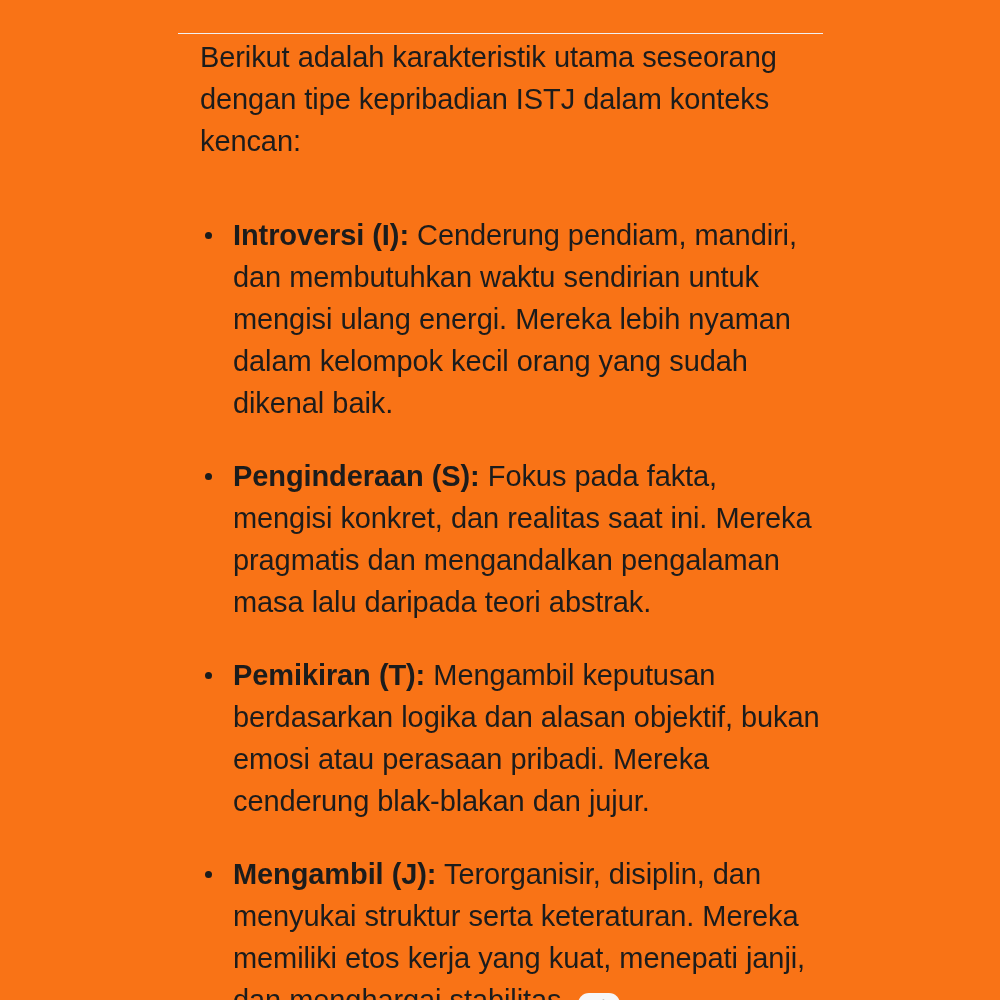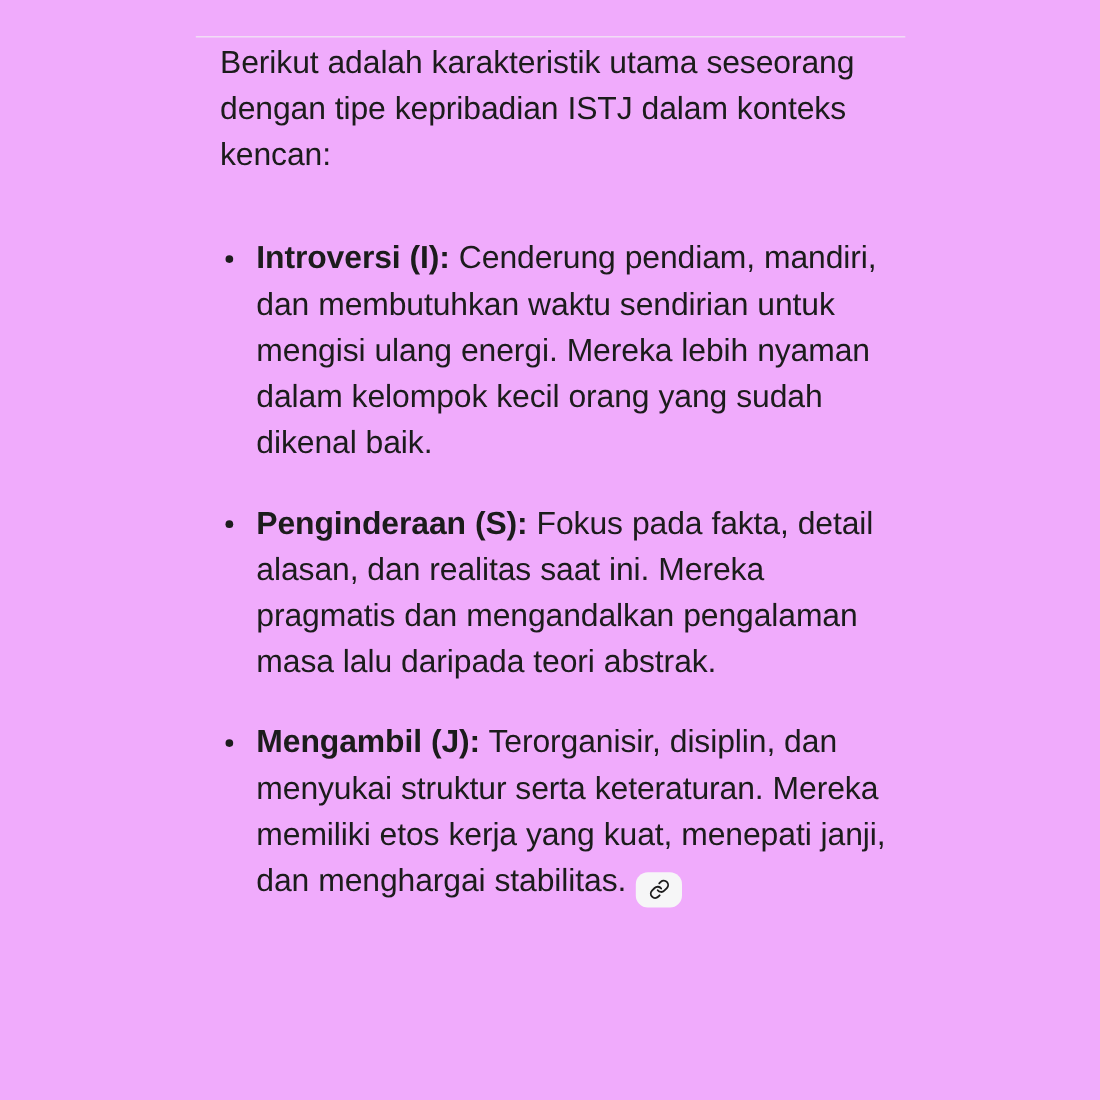--- a/index.html
+++ b/index.html
@@ -12,21 +12,21 @@
     height: 1000px;
     overflow: hidden;
     font-family: "Liberation Sans", "DejaVu Sans", sans-serif;
     -webkit-font-smoothing: antialiased;
   }
 
   .page {
     position: relative;
     width: 1000px;
     height: 1000px;
-    background: #f0abfc;
+    background: #f97316;
   }
 
   
   .top-divider {
     position: absolute;
     left: 178px;
     top: 33px;
     width: 645px;
     height: 1px;
     background: #f1f1f2;
@@ -122,23 +122,27 @@
 
     <ul class="bullet-list list-wrap">
 
       <li class="bullet-item">
         <span class="bullet-dot"></span>
         <span class="bullet-label">Introversi (I):</span><span class="bullet-text"> Cenderung pendiam, mandiri, dan membutuhkan waktu sendirian untuk mengisi ulang energi. Mereka lebih nyaman dalam kelompok kecil orang yang sudah dikenal baik.</span>
       </li>
 
       <li class="bullet-item">
         <span class="bullet-dot"></span>
-        <span class="bullet-label">Penginderaan (S):</span><span class="bullet-text"> Fokus pada fakta, detail alasan, dan realitas saat ini. Mereka pragmatis dan mengandalkan pengalaman masa lalu daripada teori abstrak.</span>
+        <span class="bullet-label">Penginderaan (S):</span><span class="bullet-text"> Fokus pada fakta, mengisi konkret, dan realitas saat ini. Mereka pragmatis dan mengandalkan pengalaman masa lalu daripada teori abstrak.</span>
       </li>
 
+      <li class="bullet-item">
+        <span class="bullet-dot"></span>
+        <span class="bullet-label">Pemikiran (T):</span><span class="bullet-text"> Mengambil keputusan berdasarkan logika dan alasan objektif, bukan emosi atau perasaan pribadi. Mereka cenderung blak-blakan dan jujur.</span>
+      </li>
 
       <li class="bullet-item">
         <span class="bullet-dot"></span>
         <span class="bullet-label">Mengambil (J):</span><span class="bullet-text"> Terorganisir, disiplin, dan menyukai struktur serta keteraturan. Mereka memiliki etos kerja yang kuat, menepati janji, dan menghargai stabilitas.</span><span class="link-badge">
             <span>
               <svg width="19" height="19" viewBox="0 0 24 24" fill="none" stroke="#1c1c1c" stroke-width="2.1" stroke-linecap="round" stroke-linejoin="round">
                 <path d="M10 13a5 5 0 0 0 7.54.54l3-3a5 5 0 0 0-7.07-7.07l-1.72 1.71"></path>
                 <path d="M14 11a5 5 0 0 0-7.54-.54l-3 3a5 5 0 0 0 7.07 7.07l1.71-1.71"></path>
               </svg>
             </span>

